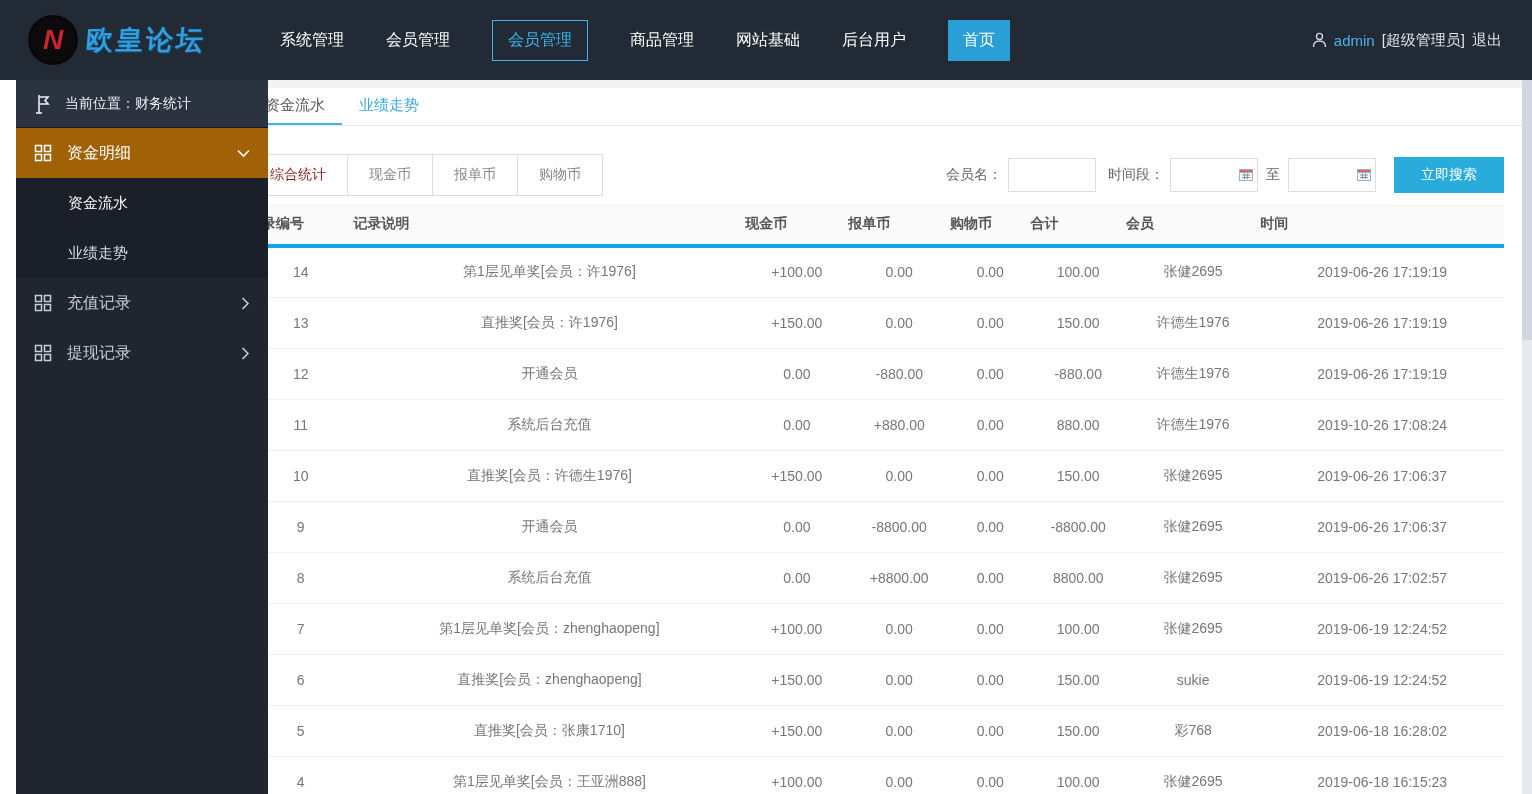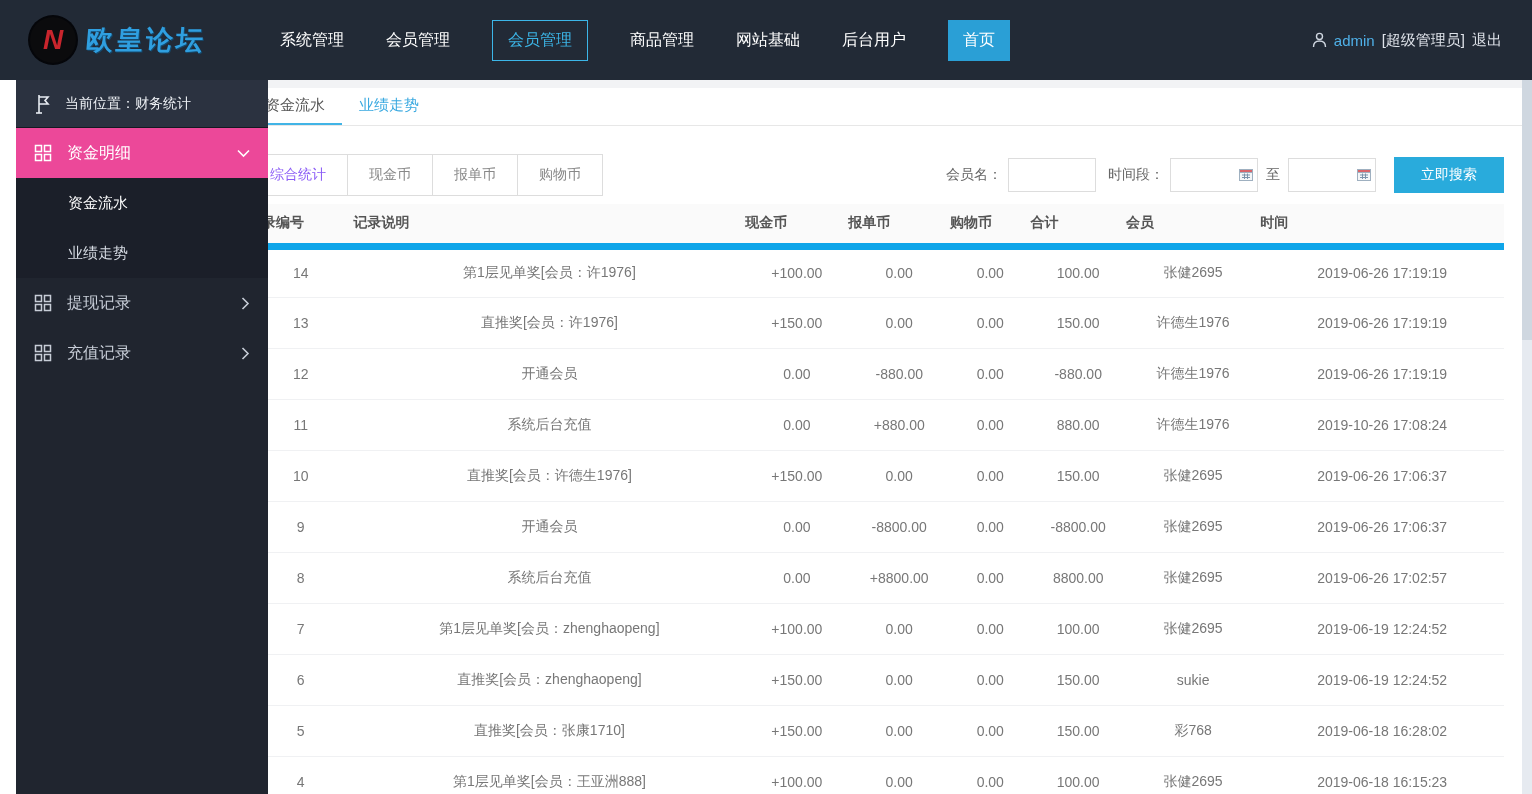--- a/index.html
+++ b/index.html
@@ -26,21 +26,21 @@
   .icon-svg { display:inline-flex; align-items:center; justify-content:center; }
 
   
   .sidebar { position:absolute; top:80px; left:16px; width:252px; height:714px;
     background:#20252f; z-index:10; }
   .side-loc { height:48px; background:#2b3240; border-bottom:1px solid #151922;
     display:flex; align-items:center; gap:13px; padding-left:16px;
     color:#eef1f5; font-size:14px; }
   .menu-item { height:50px; display:flex; align-items:center; gap:15px;
     padding:0 18px; color:#c7cdd7; font-size:16px; cursor:pointer; }
-  .menu-item.active { background:#ec4899; color:#fff; }
+  .menu-item.active { background:#a16207; color:#fff; }
   .menu-item .chev { margin-left:auto; }
   .submenu { background:#1b1f29; }
   .submenu-item { height:50px; display:flex; align-items:center; padding-left:52px;
     color:#d6dbe3; font-size:15px; cursor:pointer; }
   .submenu-item.current { color:#ffffff; }
 
   
   .main { position:absolute; top:80px; left:220px; width:1312px; height:714px;
     background:#fff; overflow:hidden; }
   .top-strip { height:8px; background:#f2f3f5; }
@@ -49,42 +49,42 @@
   .tab { padding:0 17px; font-size:15px; color:#3aa9e0; display:flex;
     align-items:center; cursor:pointer; border-bottom:2px solid transparent; }
   .tab.active { color:#555; border-bottom:2px solid #41b4e6; }
 
   .content { padding:0 28px; }
   .filter-row { margin-top:28px; display:flex; justify-content:space-between; align-items:center; }
   .segments { display:flex; }
   .seg { border:1px solid #ddd; margin-left:-1px; padding:11px 21px; font-size:14px;
     color:#888; background:#fff; cursor:pointer; white-space:nowrap; }
   .seg:first-child { margin-left:0; }
-  .seg.active { color:#8b5cf6; }
+  .seg.active { color:#7f1d1d; }
   .search-controls { display:flex; align-items:center; font-size:14px; color:#666; }
   .search-controls .lbl { margin-right:6px; white-space:nowrap; }
   .inp { width:88px; height:34px; border:1px solid #ddd; background:#fff; outline:none;
     padding:0 6px; font-size:13px; }
   .date-wrap { position:relative; margin-right:8px; }
   .date-inp { width:88px; height:34px; border:1px solid #ddd; background:#fff;
     outline:none; padding:0 22px 0 6px; font-size:13px; }
   .cal-icon { position:absolute; right:5px; top:10px; cursor:pointer; }
   .to-lbl { margin-right:8px; }
   .member-inp-wrap { margin-right:12px; }
   .btn-search { margin-left:10px; background:#29abdc; border:none; color:#fff;
     font-size:14px; height:36px; padding:0 27px; cursor:pointer;
     font-family:"Liberation Sans", sans-serif; }
 
   table.data { width:100%; border-collapse:collapse; margin-top:8px; table-layout:fixed; }
   table.data th { height:42px; background:#fafafa; color:#555; font-size:14px;
     font-weight:bold; text-align:left; }
   table.data td { height:51px; color:#777; font-size:14px; text-align:center;
     border-bottom:1px solid #f0f1f3; background:#fff;
     white-space:nowrap; overflow:hidden; }
-  table.data tbody tr:first-child td { border-top:7px solid #0ea5e9; }
+  table.data tbody tr:first-child td { border-top:4px solid #0ea5e9; }
 
   
   .scroll-track { position:absolute; top:80px; right:0; width:10px; height:714px;
     background:#e6eaf0; z-index:30; }
   .scroll-thumb { width:10px; height:260px; background:#cfd7e0; }
 </style>
 </head>
 <body>
 
 <div class="navbar">
@@ -148,37 +148,37 @@
       </div>
       <div class="menu-item">
         <span class="icon-svg">
           <svg width="18" height="18" viewBox="0 0 18 18" fill="none" stroke="currentColor" stroke-width="1.5">
             <rect x="1.5" y="1.5" width="6" height="6"></rect>
             <rect x="10.5" y="1.5" width="6" height="6"></rect>
             <rect x="1.5" y="10.5" width="6" height="6"></rect>
             <rect x="10.5" y="10.5" width="6" height="6"></rect>
           </svg>
         </span>
-        <span>提现记录</span>
+        <span>充值记录</span>
         <span class="icon-svg chev">
           <svg width="9" height="13" viewBox="0 0 9 13" fill="none" stroke="currentColor" stroke-width="1.6">
             <polyline points="1.5,1 7,6.5 1.5,12"></polyline>
           </svg>
         </span>
       </div>
       <div class="menu-item">
         <span class="icon-svg">
           <svg width="18" height="18" viewBox="0 0 18 18" fill="none" stroke="currentColor" stroke-width="1.5">
             <rect x="1.5" y="1.5" width="6" height="6"></rect>
             <rect x="10.5" y="1.5" width="6" height="6"></rect>
             <rect x="1.5" y="10.5" width="6" height="6"></rect>
             <rect x="10.5" y="10.5" width="6" height="6"></rect>
           </svg>
         </span>
-        <span>充值记录</span>
+        <span>提现记录</span>
         <span class="icon-svg chev">
           <svg width="9" height="13" viewBox="0 0 9 13" fill="none" stroke="currentColor" stroke-width="1.6">
             <polyline points="1.5,1 7,6.5 1.5,12"></polyline>
           </svg>
         </span>
       </div>
     </div>
 </div>
 
 <div class="main">

